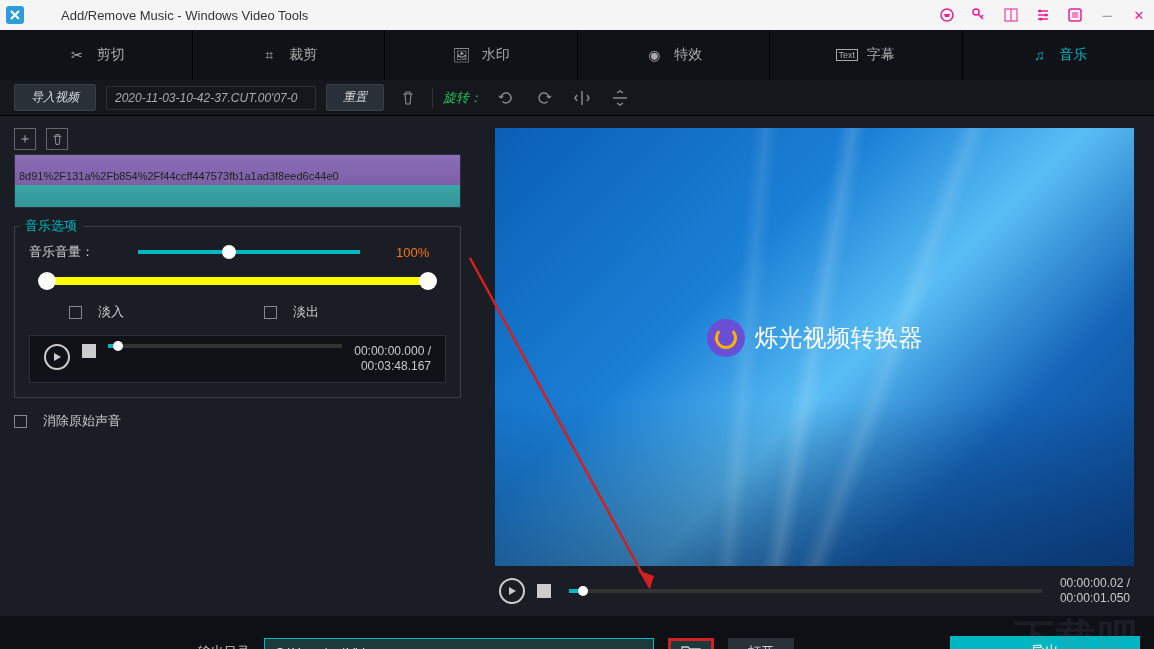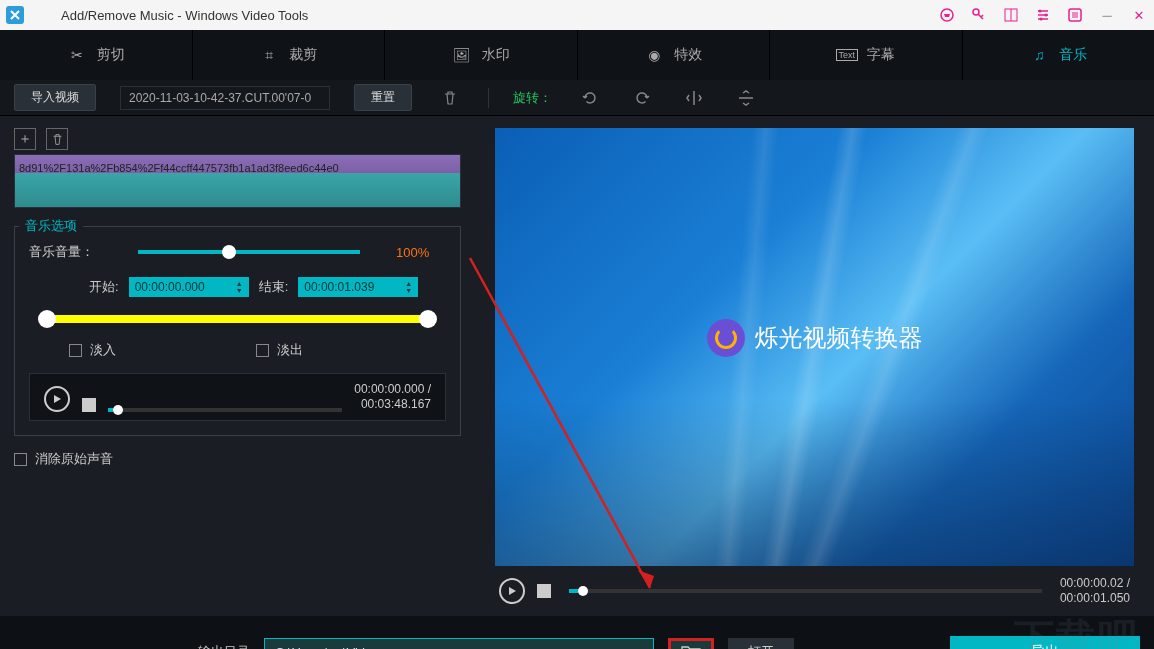--- a/index.html
+++ b/index.html
@@ -11,60 +11,60 @@
 .titlebar .ctrls { display:flex; gap:14px; align-items:center; }
 .titlebar .ctrls span { cursor:pointer; display:inline-flex; align-items:center; justify-content:center; width:18px; height:18px; }
 .pink { color:#e91e90; }
 
 .tabbar { height:50px; background:#0f1217; display:flex; }
 .tab { flex:1; display:flex; align-items:center; justify-content:center; gap:10px; color:#aaa; cursor:pointer; font-size:14px; border-right:1px solid #000; }
 .tab:last-child { border-right:none; }
 .tab.active { color:#00b7c3; }
 .tab .ticon { width:20px; height:20px; display:inline-flex; align-items:center; justify-content:center; }
 
-.toolbar { height:36px; background:#14171c; display:flex; align-items:center; padding:0 14px; gap:24px; border-bottom:1px solid #000; }
+.toolbar { height:36px; background:#14171c; display:flex; align-items:center; padding:0 14px; gap:10px; border-bottom:1px solid #000;font-style:italic; }
 .btn { background:#2a3038; color:#ddd; padding:4px 16px; border:1px solid #3a4048; cursor:pointer; font-size:12px; border-radius:2px; }
 .filename { background:#14171c; border:1px solid #2a3038; padding:4px 8px; width:210px; font-size:12px; color:#aaa; overflow:hidden; white-space:nowrap; }
 .tool-icon { width:28px; height:28px; display:inline-flex; align-items:center; justify-content:center; cursor:pointer; color:#888; }
 .toolbar .lbl { color:#22c55e; font-size:13px; margin-left:0; }
 
 .main { display:flex; height:500px; }
 .left { width:475px; padding:12px 14px; display:flex; flex-direction:column; position:relative; }
 .right { flex:1; padding:12px 20px 10px 20px; display:flex; flex-direction:column; }
 
 .track-ctrls { display:flex; gap:10px; margin-bottom:4px; }
 .track-ctrls span { width:22px; height:22px; border:1px solid #666; display:inline-flex; align-items:center; justify-content:center; cursor:pointer; color:#aaa; font-size:14px; }
 
 .timeline { height:54px; border:1px solid #2a3038; background:#1a1d23; overflow:hidden; }
-.clip { height:18px; background:linear-gradient(#8a6fb5,#7d5fa8); color:#222; font-size:11px; padding:7px 4px; overflow:hidden; white-space:nowrap; width:100%; }
+.clip { height:18px; background:linear-gradient(#8a6fb5,#7d5fa8); color:#222; font-size:11px; padding:15px 4px; overflow:hidden; white-space:nowrap; width:100%; }
 .wave { height:36px; background:linear-gradient(#3aa5a8,#2d8a8c); }
 
 .music-box { border:1px solid #3a4048; margin-top:18px; padding:16px 14px 14px; position:relative; }
 .music-box .legend { position:absolute; top:-10px; left:4px; background:#1a1d23; padding:0 6px; color:#00b7c3; font-size:13px; }
 .row { display:flex; align-items:center; margin-bottom:16px;gap:24px; }
 .mlabel { width:85px; color:#ccc; font-size:13px; }
 .slider-t { flex:1; height:4px; background:#00b7c3; position:relative; margin-right:12px; }
 .thumb-t { position:absolute; width:14px; height:14px; border-radius:50%; background:#fff; top:-5px; cursor:pointer; }
 .pct { color:#f97316; width:50px; font-size:13px; }
 
 .time-row { display:flex; align-items:center; gap:10px; margin-bottom:18px; padding-left:60px; }
 .time-row label { color:#ccc; font-size:13px; }
 .timefield { background:#00b7c3; color:#083538; padding:3px 6px; width:120px; font-size:12px; display:flex; justify-content:space-between; align-items:center; }
 .spin { display:flex; flex-direction:column; font-size:7px; line-height:7px; color:#083538; cursor:pointer; }
 
 .range-bar { height:8px; background:yellow; position:relative; margin:0 18px 18px; }
 .range-bar .hL,.range-bar .hR { position:absolute; width:18px; height:18px; border-radius:50%; background:#fff; top:-5px; cursor:pointer; }
 .range-bar .hL{ left:-9px; } .range-bar .hR{ right:-9px; }
 
 .fade-row { display:flex; gap:140px; padding-left:40px; margin-bottom:14px; }
-.chk { display:flex; align-items:center; gap:8px; color:#ccc; cursor:pointer; font-size:13px; }
+.chk { display:flex; align-items:center; gap:16px; color:#ccc; cursor:pointer; font-size:13px; }
 .chk .box { width:13px; height:13px; border:1px solid #888; display:inline-block; position:relative; }
 .chk.checked .box::after { content:"✓"; position:absolute; top:-3px; left:0; color:#fff; font-size:12px; }
 
-.player-bar { background:#0f1217; border:1px solid #2a3038; padding:8px 14px; display:flex; align-items:flex-end; gap:12px; }
+.player-bar { background:#0f1217; border:1px solid #2a3038; padding:8px 14px; display:flex; align-items:flex-start; gap:12px; }
 .play-btn { width:26px; height:26px; border:2px solid #ccc; border-radius:50%; display:inline-flex; align-items:center; justify-content:center; cursor:pointer; }
 .stop-btn { width:14px; height:14px; background:#ccc; cursor:pointer; }
 .prog { flex:1; height:4px; background:#333; position:relative; cursor:pointer; }
 .prog .fill { height:100%; background:#00b7c3; width:2%; }
 .prog .pt { position:absolute; width:10px; height:10px; border-radius:50%; background:#fff; top:-3px; left:2%; }
 .ptime { color:#ccc; font-size:12px; text-align:right; line-height:15px; }
 
 .preview { flex:1; background:#000; display:flex; align-items:center; justify-content:flex-start; position:relative; overflow:hidden; }
 .desktop { width:100%; height:100%; background:linear-gradient(135deg,#0a5fb5 0%,#1a7fd5 35%,#5abef5 55%,#1565b8 75%,#0a4590 100%); position:relative; }
 .rays { position:absolute; inset:0; background:
@@ -224,32 +224,20 @@
       <span class="legend">音乐选项</span>
 
       <div class="row">
         <span class="mlabel">音乐音量：</span>
         <div class="slider-t">
             <div class="thumb-t" style="left:38%"></div>
           </div>
         <span class="pct">100%</span>
       </div>
 
-      <div class="time-row">
-        <label>开始:</label>
-        <div class="timefield">
-            <span>00:00:00.000</span>
-            <span class="spin">▲<br>▼</span>
-          </div>
-        <label>结束:</label>
-        <div class="timefield">
-            <span>00:00:01.039</span>
-            <span class="spin">▲<br>▼</span>
-          </div>
-      </div>
 
       <div class="range-bar">
         <div class="hL"></div>
         <div class="hR"></div>
       </div>
 
       <div class="fade-row">
         <label class="chk">
             <span class="box"></span>
             <span>淡入</span>

